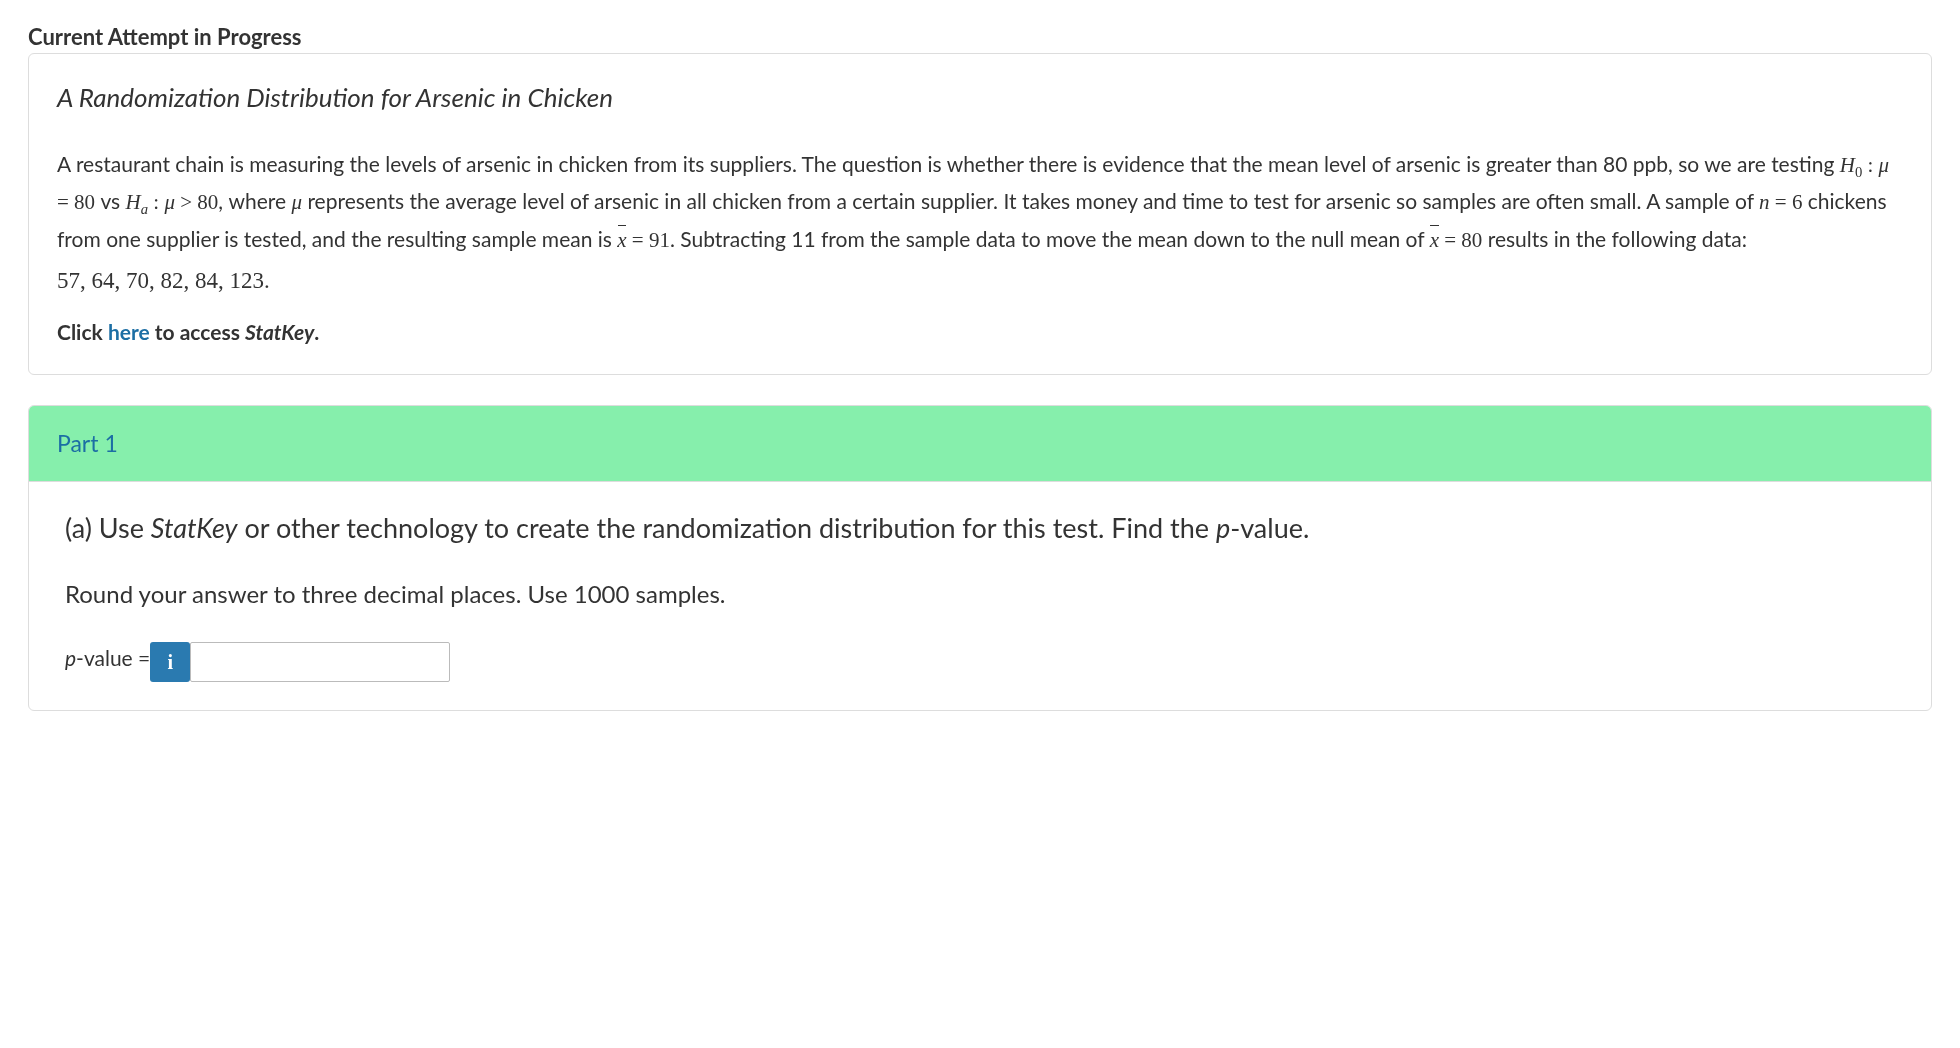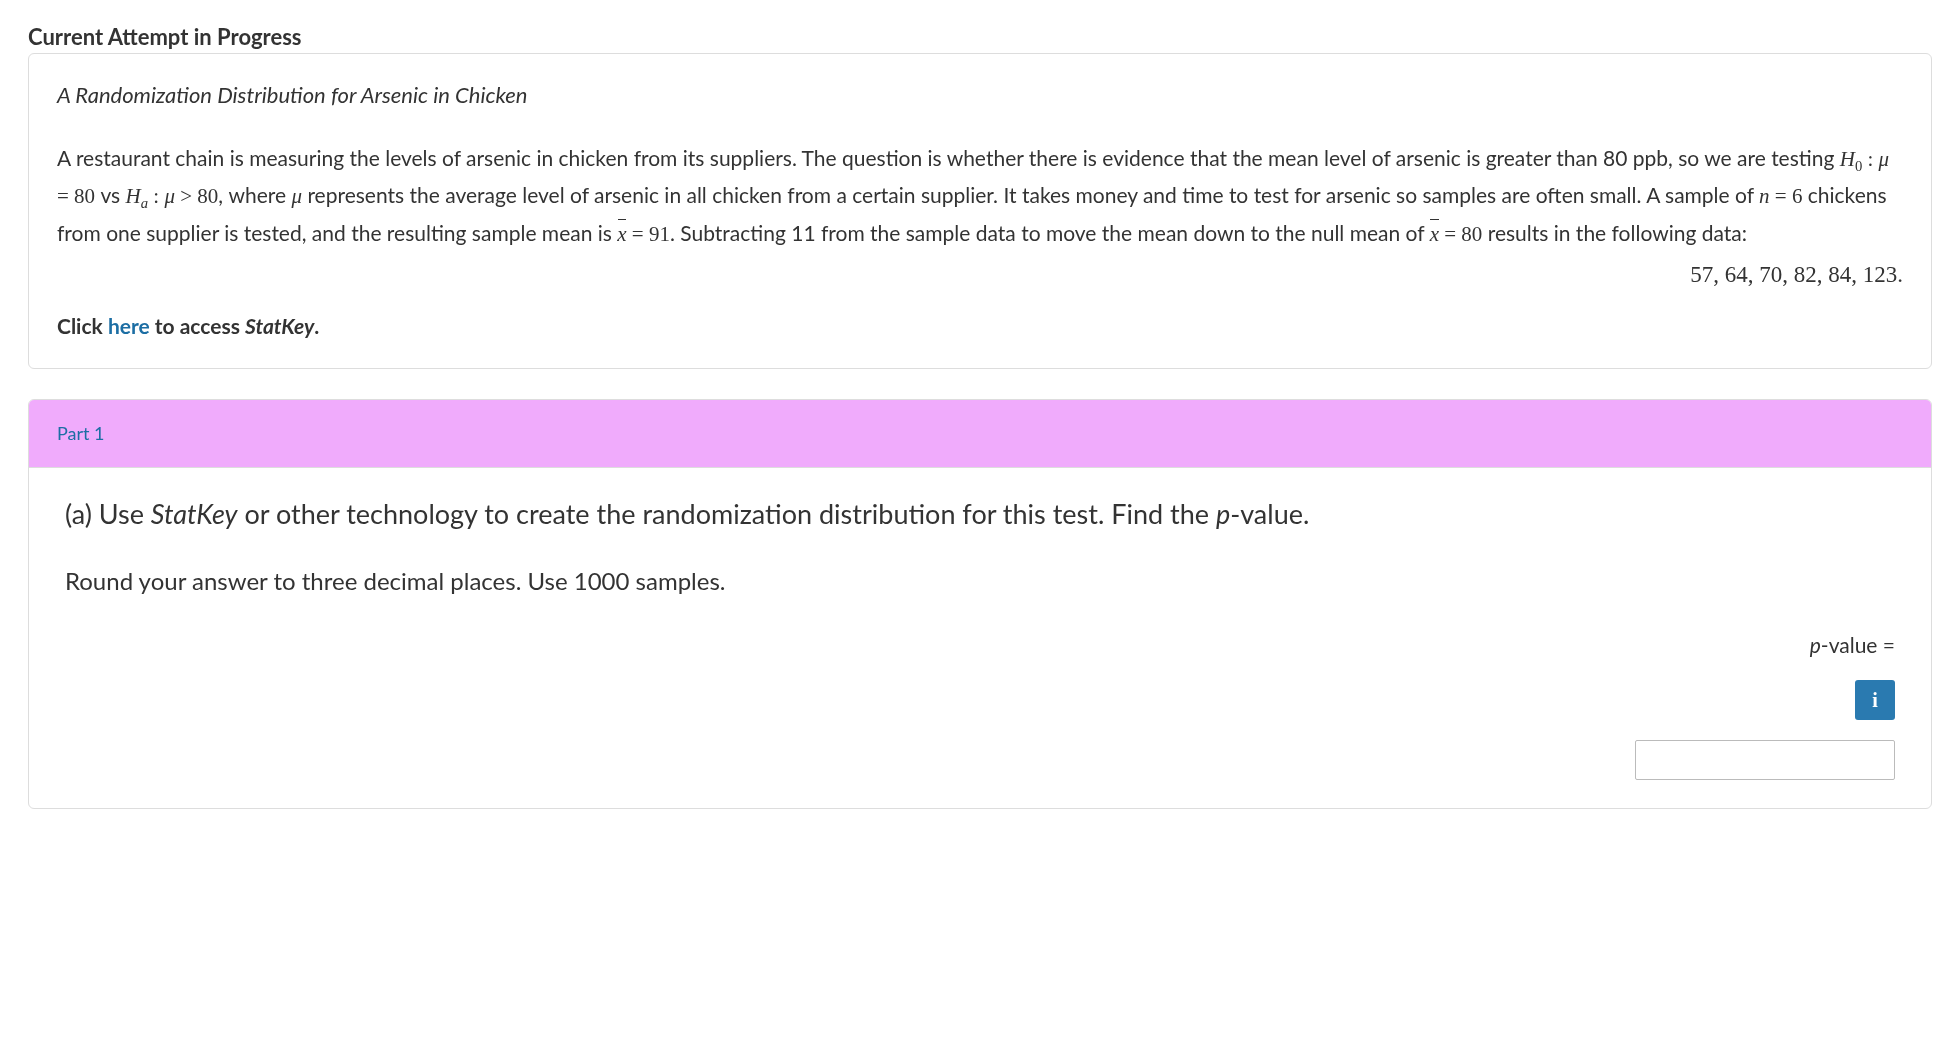--- a/index.html
+++ b/index.html
@@ -22,31 +22,31 @@
     }
     .panel {
       border: 1px solid #ddd;
       border-radius: 6px;
       padding: 24px 28px;
       margin-bottom: 30px;
       background: #fff;
     }
     .question-title {
       font-style: italic;
-      font-size: 22px;
+      font-size: 26px;
       margin-bottom: 30px;
       color: #333;
     }
     .question-body {
       font-size: 21px;
       line-height: 1.65;
       color: #333;
     }
     .data-line {
-      text-align: right;
+      text-align: left;
       font-family: "Times New Roman", Times, serif;
       font-size: 23px;
       margin-top: 4px;
       margin-bottom: 4px;
     }
     .mathit {
       font-family: "Times New Roman", Times, serif;
       font-style: italic;
     }
     .mathrm {
@@ -84,43 +84,42 @@
       margin-top: 16px;
       font-weight: bold;
     }
     .part-panel {
       border: 1px solid #ddd;
       border-radius: 6px;
       background: #fff;
       overflow: hidden;
     }
     .part-header {
-      background: #f0abfc;
+      background: #86efac;
       border-bottom: 1px solid #ddd;
       padding: 20px 28px;
       color: #1c6ea4;
-      font-size: 18px;
+      font-size: 23px;
       cursor: pointer;
     }
     .part-body {
       padding: 26px 36px 28px;
     }
     .part-prompt {
       font-size: 27px;
       margin-bottom: 28px;
     }
     .part-note {
       font-size: 24px;
       margin-bottom: 30px;
     }
     .answer-row {
       display: flex;
-      align-items: flex-end;
-      gap: 20px;
-      flex-direction: column;
+      align-items: flex-start;
+      gap: 0;
     }
     .answer-label {
       font-size: 21px;
     }
     .pval-p {
       font-style: italic;
     }
     .info-btn {
       width: 40px;
       height: 40px;

